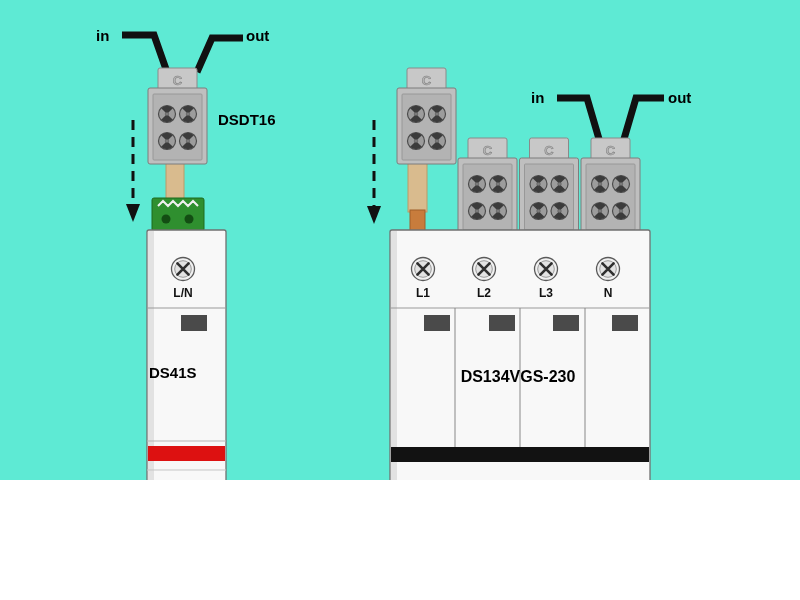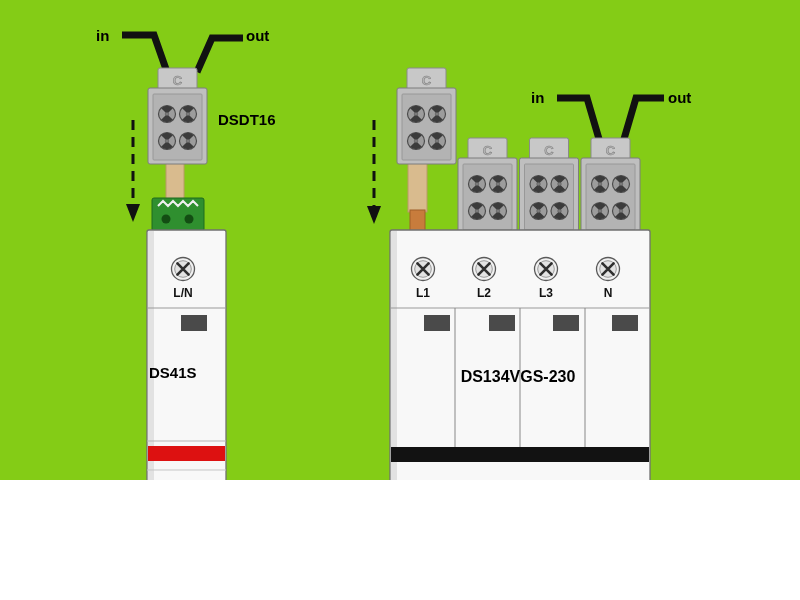--- a/index.html
+++ b/index.html
@@ -1,18 +1,18 @@
 <!DOCTYPE html>
 <html><head>
 <meta charset="utf-8">
 <style>
   html, body { margin: 0; padding: 0; background: #ffffff; }
   .stage {
     width: 800px; height: 480px; position: relative;
-    background: #84cc16; overflow: hidden;
+    background: #5eead4; overflow: hidden;
     font-family: "Liberation Sans", sans-serif;
   }
   svg { display: block; }
   text { font-family: "Liberation Sans", sans-serif; }
   .wirelbl { font-size: 15px; font-weight: 700; fill: #000000; }
   .lbl     { font-size: 15px; font-weight: 700; fill: #000000; }
   .devlbl  { font-size: 15px; font-weight: 700; fill: #000000; }
   .devlbl2 { font-size: 16px; font-weight: 700; fill: #000000; text-anchor: middle; }
   .pole    { font-size: 12px; font-weight: 700; fill: #111111; text-anchor: middle; }
   .cmark   { font-size: 13px; font-weight: 700; fill: #b4b4b4; stroke: #7c7c7c;

